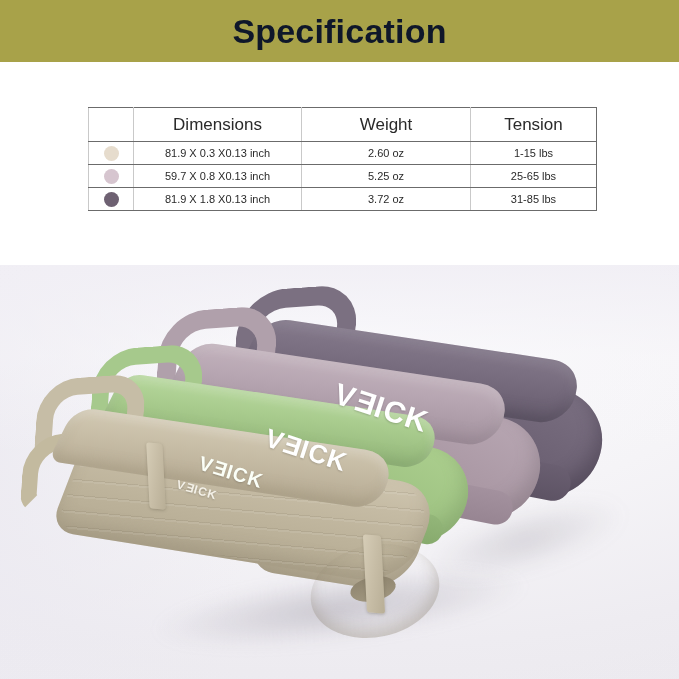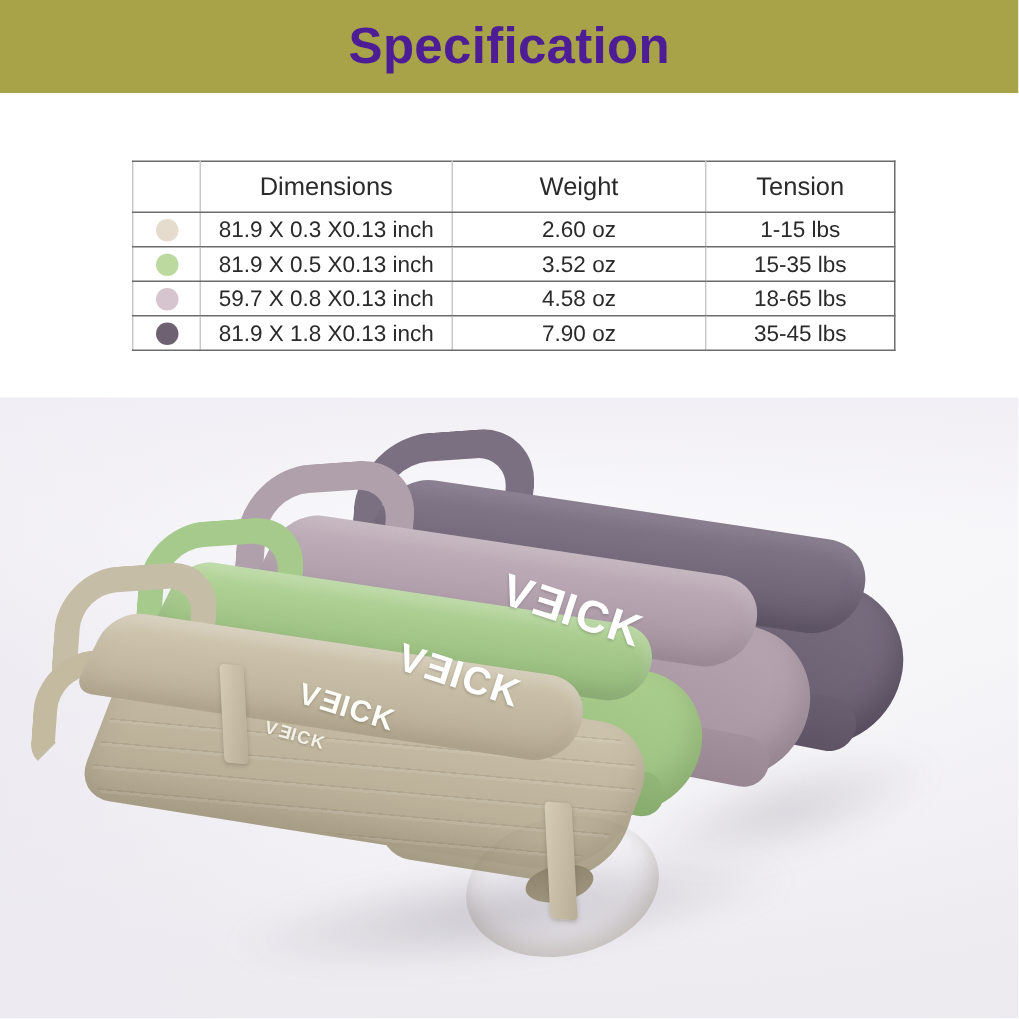--- a/index.html
+++ b/index.html
@@ -69,21 +69,21 @@
   .col-weight { width: 169px; }
   .col-tension{ width: 126px; }
 
   thead th {
     height: 33px;
     font-size: 17px;
     font-weight: normal;
   }
   tbody td {
     height: 22px;
-    font-size: 15px;
+    font-size: 11px;
   }
   tbody tr td {
     border-top-color: #6b6b6b;
     border-bottom-color: #6b6b6b;
   }
   .swatch-cell {
     padding: 0;
   }
   .swatch {
     width: 15px;
@@ -399,21 +399,21 @@
     position: absolute;
     inset: 0;
     pointer-events: none;
     background: radial-gradient(120% 100% at 50% 42%, rgba(255,255,255,0) 55%, rgba(238,236,242,0.55) 100%);
   }
 </style>
 </head>
 <body>
 
 <div class="header-banner" style="background: rgb(168, 162, 73);">
-  <div class="header-title" style="color: #4c1d95;">Specification</div>
+  <div class="header-title" style="color: #0f172a;">Specification</div>
 </div>
 
 <div class="spec-table-wrap">
   <table class="spec-table">
     <colgroup>
       <col class="col-swatch">
         <col class="col-dim">
         <col class="col-weight">
         <col class="col-tension">
     </colgroup>
@@ -429,41 +429,33 @@
       <tr>
         <td class="sep swatch-cell">
           <span class="swatch" style="background:#e6dccd;"></span>
         </td>
         <td class="sep">81.9 X 0.3 X0.13 inch</td>
         <td class="sep">2.60 oz</td>
         <td>1-15 lbs</td>
       </tr>
       <tr>
         <td class="sep swatch-cell">
-          <span class="swatch" style="background:#bcd9a0;"></span>
-        </td>
-        <td class="sep">81.9 X 0.5 X0.13 inch</td>
-        <td class="sep">3.52 oz</td>
-        <td>15-35 lbs</td>
-      </tr>
-      <tr>
-        <td class="sep swatch-cell">
           <span class="swatch" style="background:#d6c5cf;"></span>
         </td>
         <td class="sep">59.7 X 0.8 X0.13 inch</td>
-        <td class="sep">4.58 oz</td>
-        <td>18-65 lbs</td>
+        <td class="sep">5.25 oz</td>
+        <td>25-65 lbs</td>
       </tr>
       <tr>
         <td class="sep swatch-cell">
           <span class="swatch" style="background:#6e6172;"></span>
         </td>
         <td class="sep">81.9 X 1.8 X0.13 inch</td>
-        <td class="sep">7.90 oz</td>
-        <td>35-45 lbs</td>
+        <td class="sep">3.72 oz</td>
+        <td>31-85 lbs</td>
       </tr>
     </tbody>
   </table>
 </div>
 
 <div class="photo">
   <div class="photo-bg-shade"></div>
 
   <div class="photo-stage">
 

